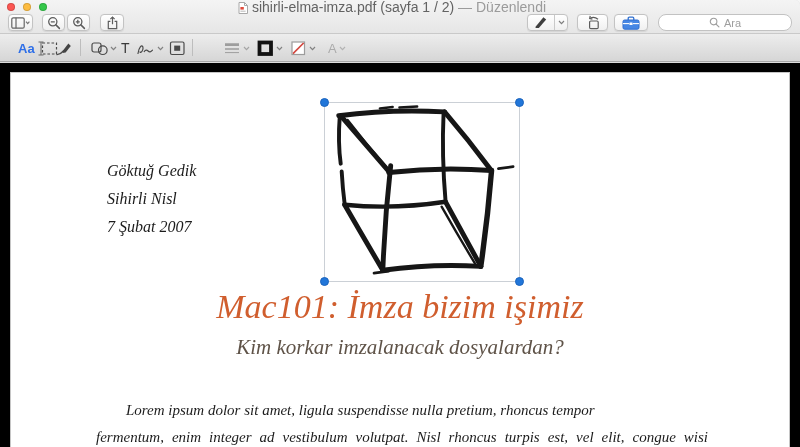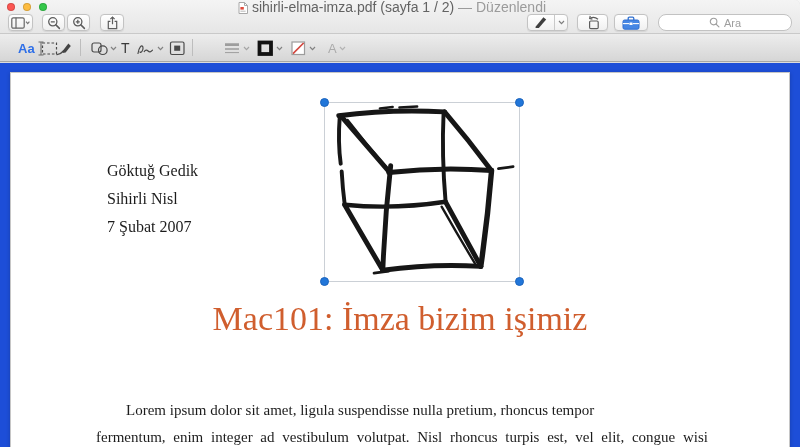--- a/index.html
+++ b/index.html
@@ -35,21 +35,21 @@
 
   .markuprow{position:relative;height:28px;border-top:1px solid #c9c9c9;
     background:linear-gradient(#ededed,#d6d6d6);}
   .mbtn{position:absolute;top:4px;height:20px;display:flex;align-items:center;gap:2px;}
   .vdiv{position:absolute;top:5px;width:1px;height:17px;background:#bdbdbd;}
   .aa{font-size:13px;font-weight:bold;color:var(--active-blue,#2e6fe8);letter-spacing:0;}
   .tglyph{font-size:14px;color:#3a3a3a;}
   .aglyph{font-size:13px;color:#ababab;}
 
   
-  .content{position:absolute;top:63px;left:0;right:0;bottom:0;background:#1d4ed8;}
+  .content{position:absolute;top:63px;left:0;right:0;bottom:0;background:#000000;font-style:italic;}
   .page{position:absolute;left:10px;top:9px;width:780px;height:620px;background:#fff;
     border:1px solid #c6c6c6;border-bottom:none;box-shadow:0 1px 4px rgba(0,0,0,.22);
     font-family:"Liberation Serif",serif;color:#1c1c1c;}
 
   .author{position:absolute;left:96px;top:84px;font-size:16px;line-height:28px;}
   .doc-title{position:absolute;left:0;right:0;top:215px;text-align:center;
     font-size:34px;color:var(--accent-orange,#d05e2e);}
   .doc-subtitle{position:absolute;left:0;right:0;top:262px;text-align:center;
     font-size:21px;color:var(--subtitle-gray,#5f5348);}
   .bodyline{position:absolute;left:85px;width:612px;font-size:15px;line-height:20px;}
@@ -270,19 +270,20 @@
           <path d="M168,67 Q164,117 157,165" stroke-width="5.5"></path>
           <path d="M57,169 Q107,162 157,165" stroke-width="5"></path>
           <path d="M48,172 l15,-2" stroke-width="2.8"></path>
         </svg>
         <span class="handle tl"></span>
         <span class="handle tr"></span>
         <span class="handle bl"></span>
         <span class="handle br"></span>
       </div>
 
-      <h1 class="doc-title" style="margin:12px;font-weight:normal;">Mac101: İmza bizim işimiz</h1>
+      <h1 class="doc-title" style="margin:0;font-weight:normal;">Mac101: İmza bizim işimiz</h1>
+      <h2 class="doc-subtitle" style="margin:0;font-weight:normal;">Kim korkar imzalanacak dosyalardan?</h2>
 
       <div class="bodyline l1">Lorem ipsum dolor sit amet, ligula suspendisse nulla pretium, rhoncus tempor</div>
       <div class="bodyline l2">fermentum, enim integer ad vestibulum volutpat. Nisl rhoncus turpis est, vel elit, congue wisi</div>
     </div>
   </main>
 </div>
 
 </body></html>

